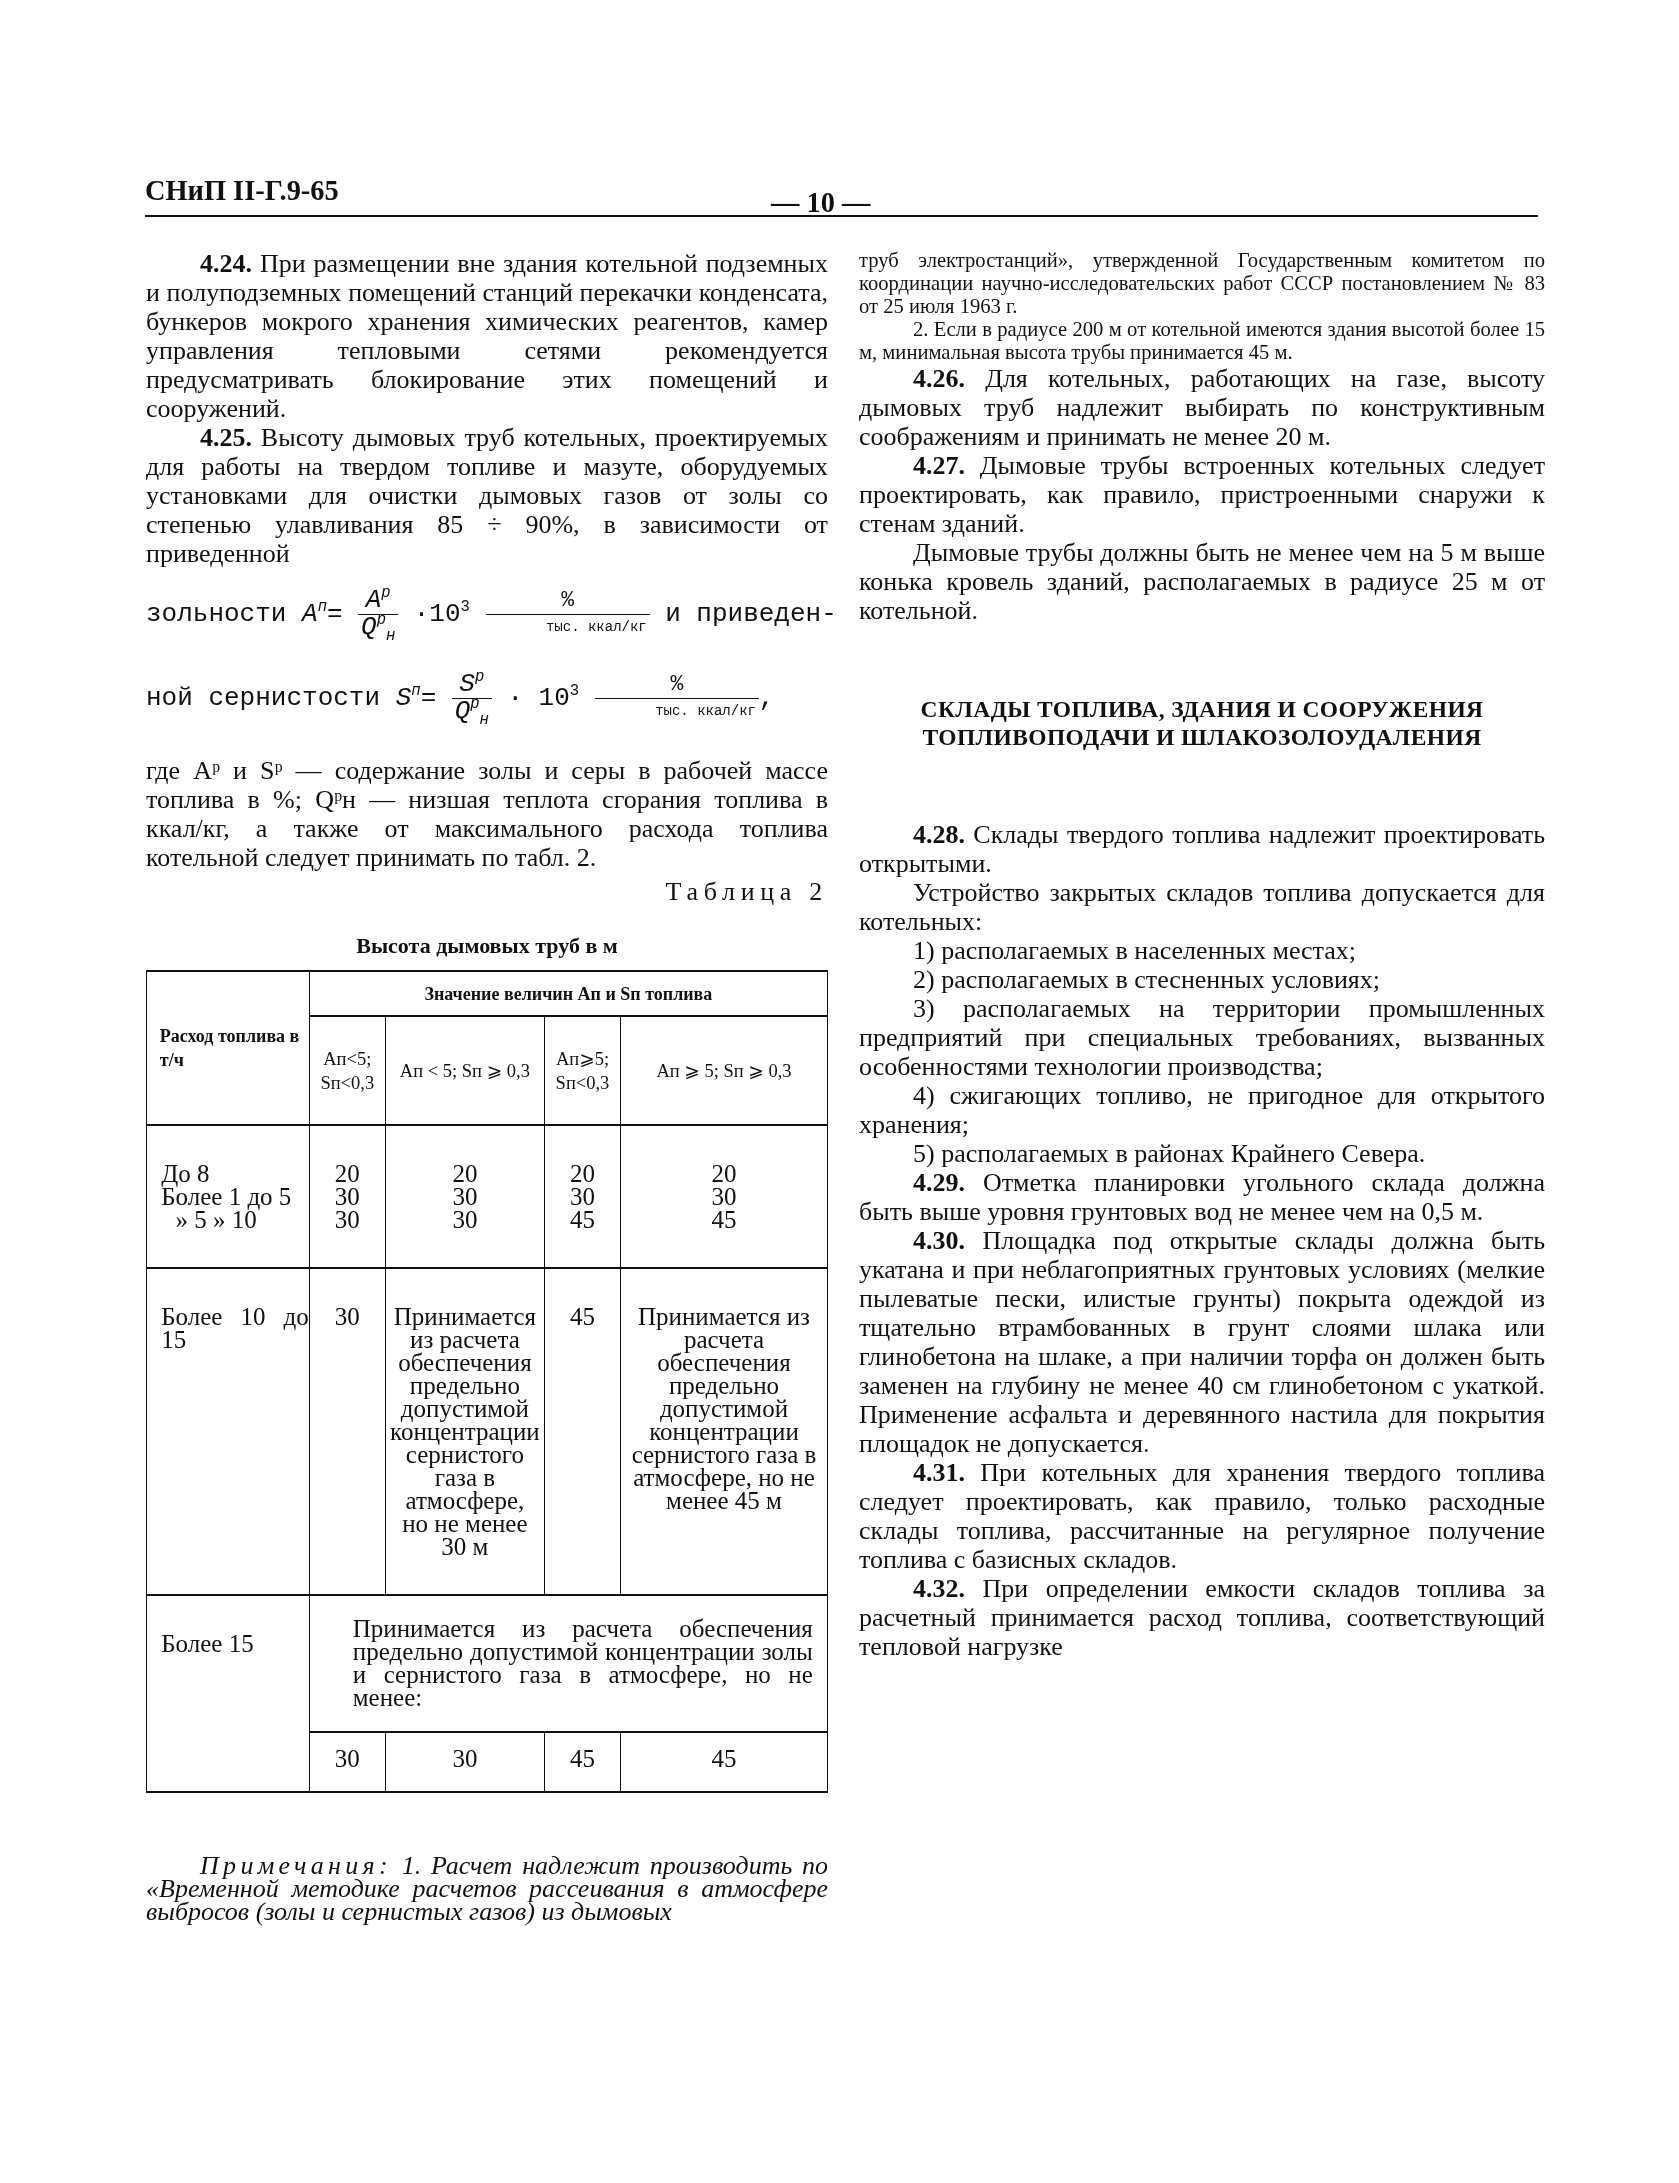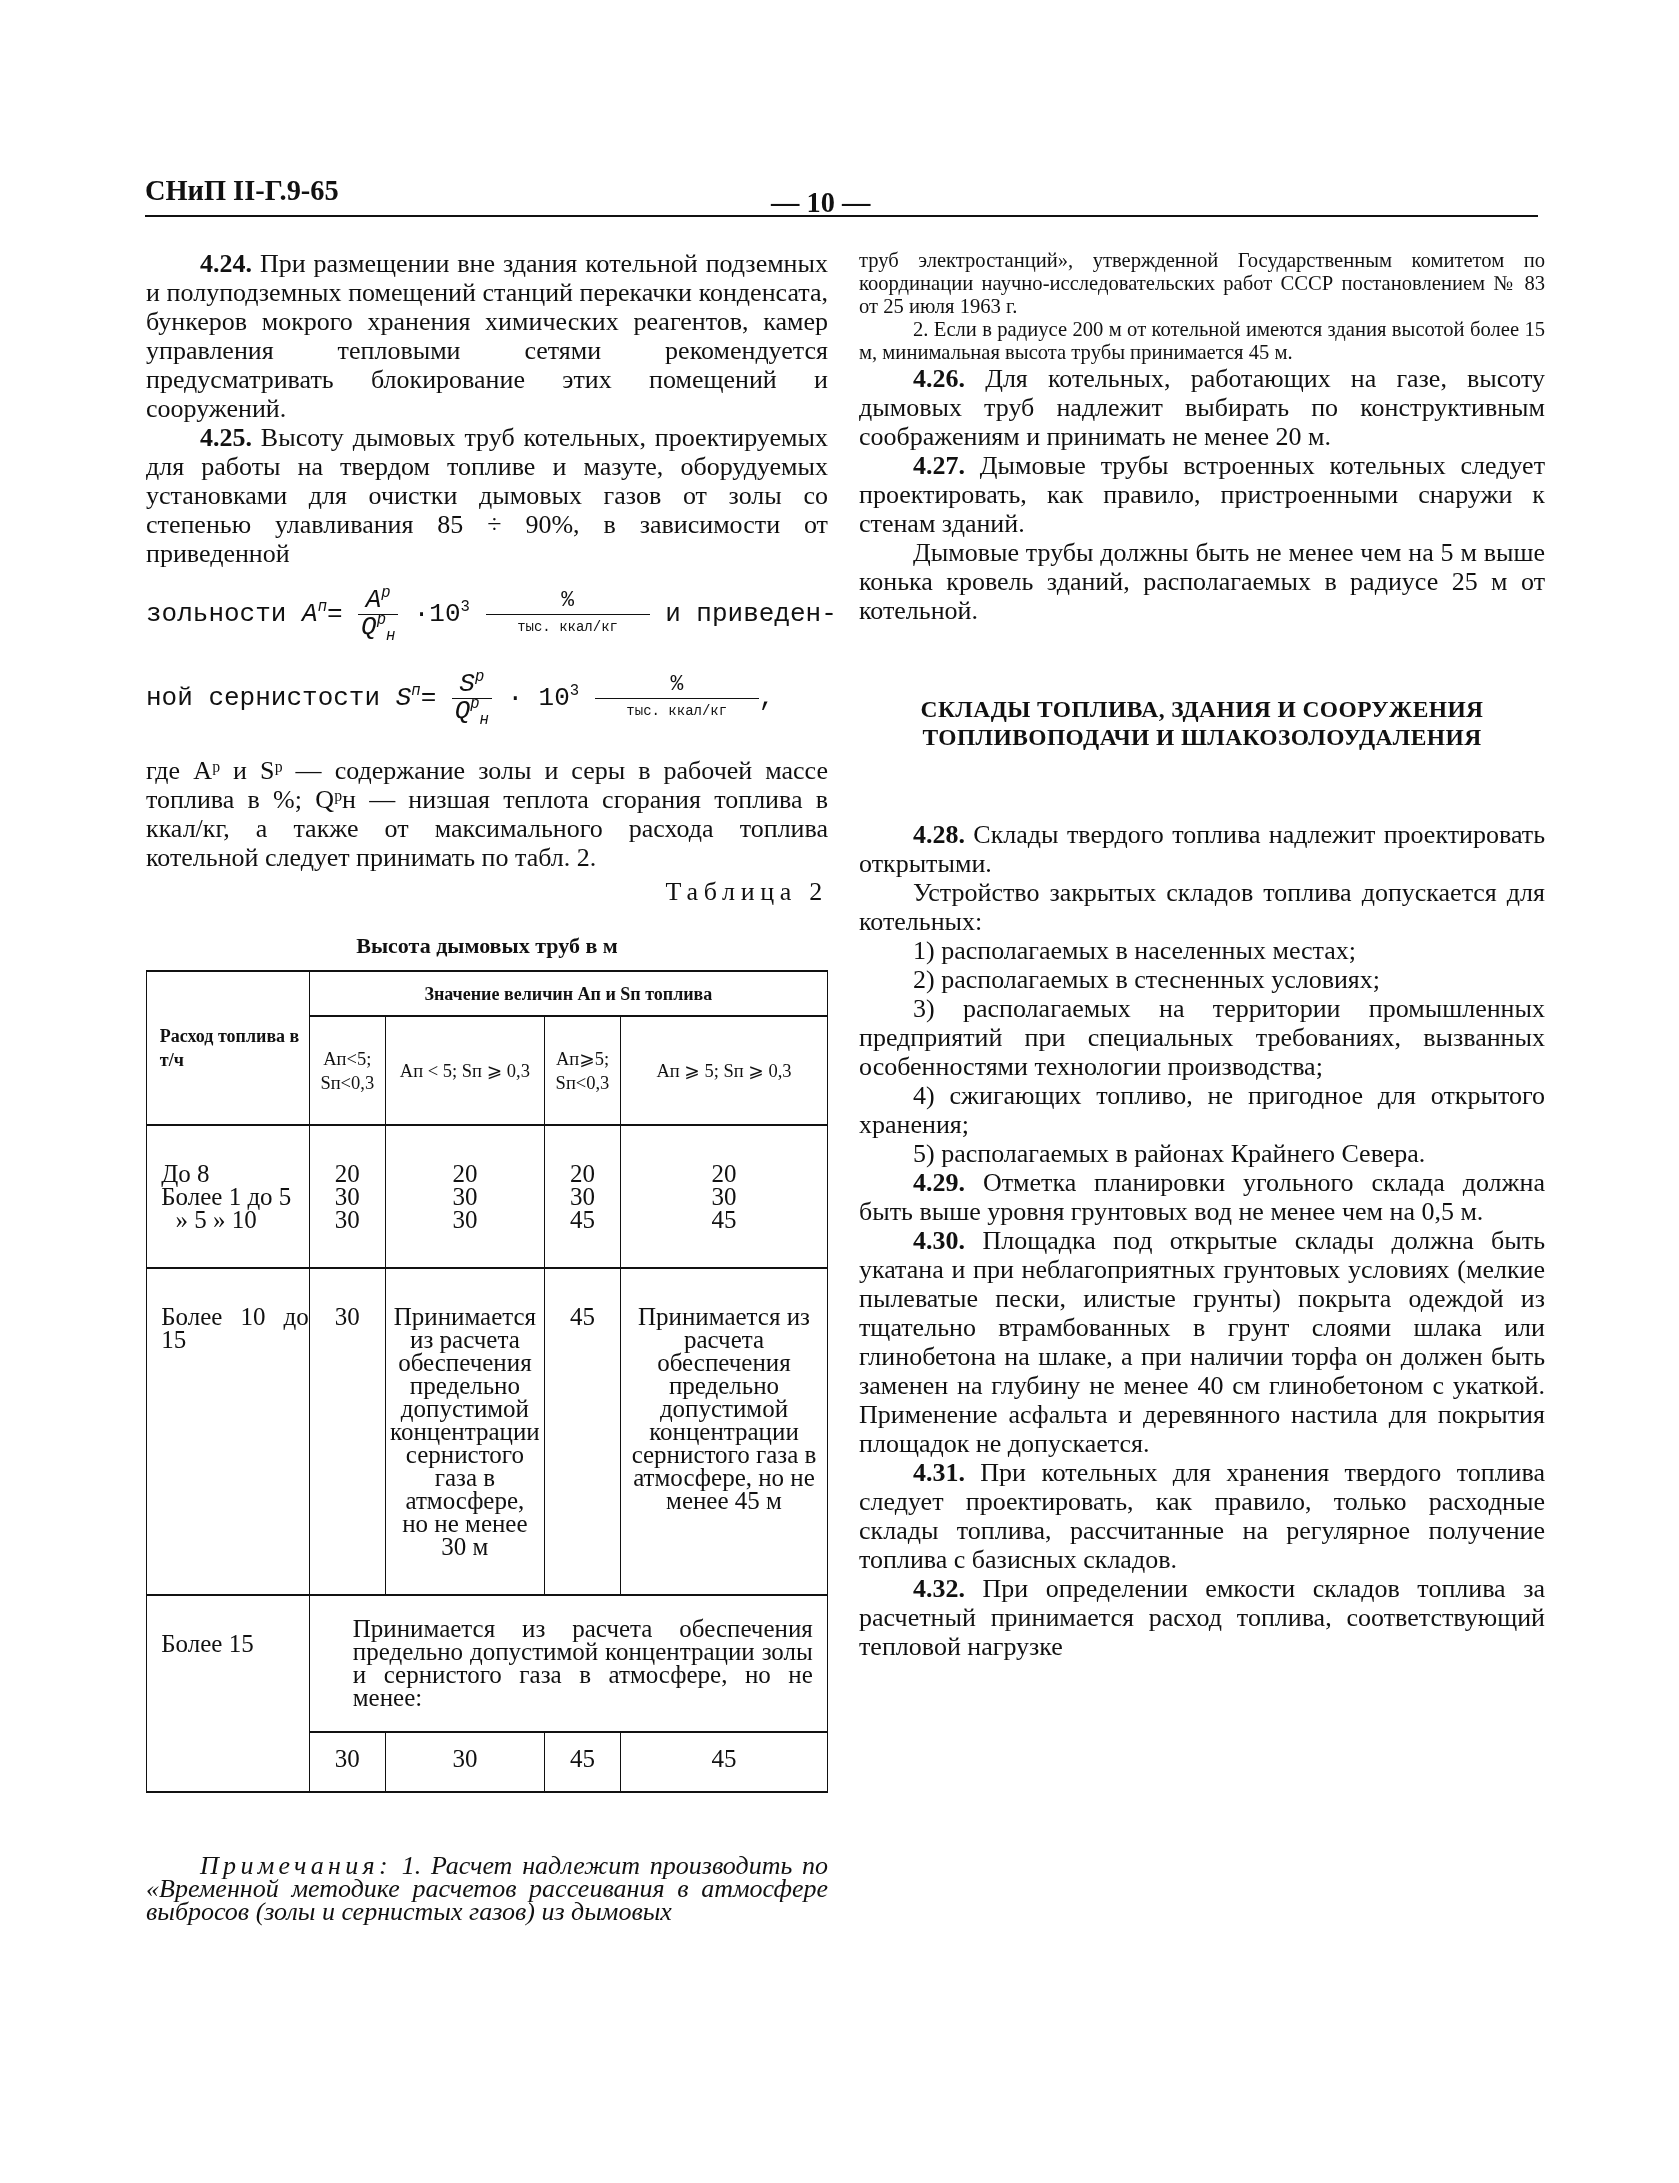--- a/index.html
+++ b/index.html
@@ -14,21 +14,21 @@
   .col-right { left: 859px; width: 686px; }
   .p { margin: 0; text-indent: 54px; }
   .b { font-weight: bold; }
   .i { font-style: italic; }
 
   .small { font-size: 20.6px; line-height: 23px; }
 
   .formula-line { position: relative; height: 64px; margin: 20px 0; white-space: nowrap; font-family: Liberation Mono, monospace; }
   .frac { display: inline-block; vertical-align: middle; text-align: center; line-height: 25.6px; }
   .frac .num { display: block; border-bottom: 1.4px solid #111; padding: 0 2.8px; }
-  .frac .den { display: block; padding: 0 2.8px; }
+  .frac .den { display: block; padding: 0 2.8px; text-align: right; }
   .frac.unit .num { font-size: 21.3px; }
   .frac.unit .den { font-size: 14px; }
   sup, sub { font-size: 15.6px; line-height: 0; }
 
   .tbl-label { text-align: right; letter-spacing: 5.7px; margin-top: 5px; }
   .tbl-title { text-align: center; font-weight: bold; font-size: 22px; margin-top: 25px; }
 
   table.main { border-collapse: collapse; width: 682px; margin-top: 10px; font-size: 25px; line-height: 23px; }
   table.main td, table.main th { border-left: 1.4px solid #111; border-right: 1.4px solid #111; vertical-align: top; padding: 0; }
   table.main th { font-weight: bold; font-size: 18px; line-height: 24px; }

